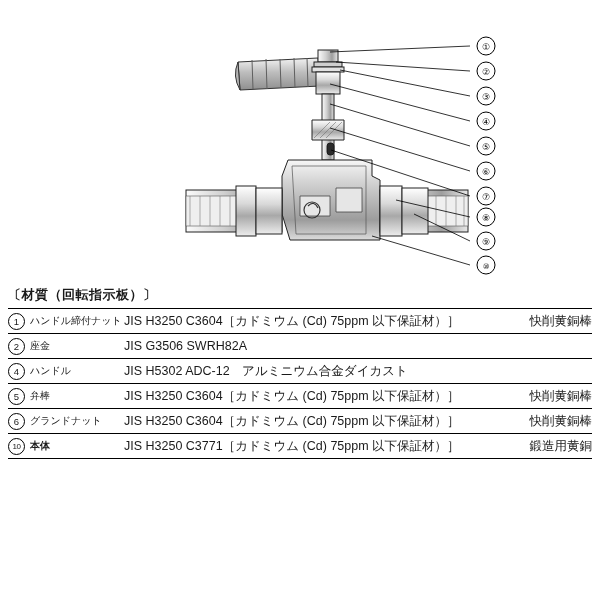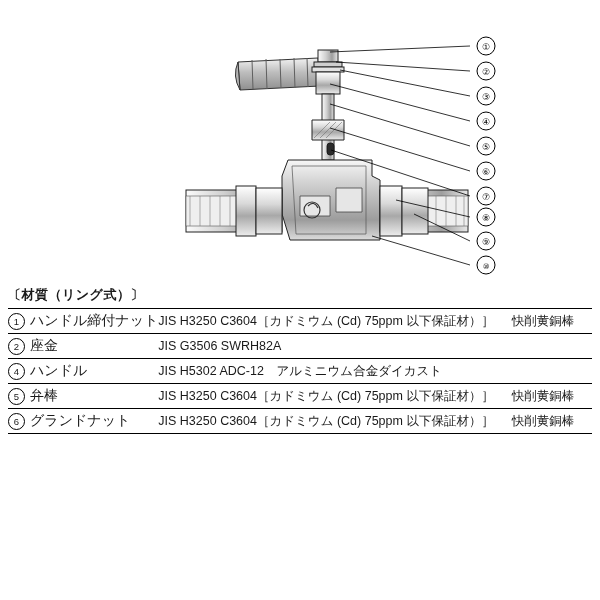--- a/index.html
+++ b/index.html
@@ -66,21 +66,21 @@
   }
   td.c-num {
     width: 116px;
     padding-left: 4px;
   }
   td.c-spec {
     padding-left: 8px;
   }
   td.c-note {
     width: 112px;
-    text-align: center;
+    text-align: right;
     padding-right: 2px;
   }
   .num-circle {
     display: inline-block;
     width: 15px;
     height: 15px;
     line-height: 15px;
     border: 1px solid #000;
     border-radius: 50%;
     text-align: center;
@@ -88,21 +88,21 @@
     margin-right: 5px;
     vertical-align: middle;
   }
   .num-circle.wide {
     font-size: 8px;
     letter-spacing: -0.5px;
   }
   .part-name {
     display: inline-block;
     vertical-align: middle;
-    font-size: 14px;
+    font-size: 10px;
   }
   tr.last-row .part-name {
     font-weight: bold;
   }
 
   
   .callout-circle {
     fill: #ffffff;
     stroke: #000000;
     stroke-width: 1;
@@ -274,21 +274,21 @@
         <circle class="callout-circle" cx="486" cy="241" r="9"></circle>
         <text class="callout-text" x="486" y="245">⑨</text>
       </g>
       <g>
         <circle class="callout-circle" cx="486" cy="265" r="9"></circle>
         <text class="callout-text small" x="486" y="269">⑩</text>
       </g>
     </svg>
   </div>
 
-  <div id="material-heading">〔材質（リング式）〕</div>
+  <div id="material-heading">〔材質（回転指示板）〕</div>
 
   <table id="parts-table">
     <tbody>
       <tr>
         <td class="c-num">
           <span class="num-circle">1</span><span class="part-name">ハンドル締付ナット</span>
         </td>
         <td class="c-spec">JIS H3250 C3604［カドミウム (Cd) 75ppm 以下保証材）］</td>
         <td class="c-note">快削黄銅棒</td>
       </tr>
@@ -313,16 +313,23 @@
         <td class="c-spec">JIS H3250 C3604［カドミウム (Cd) 75ppm 以下保証材）］</td>
         <td class="c-note">快削黄銅棒</td>
       </tr>
       <tr>
         <td class="c-num">
           <span class="num-circle">6</span><span class="part-name">グランドナット</span>
         </td>
         <td class="c-spec">JIS H3250 C3604［カドミウム (Cd) 75ppm 以下保証材）］</td>
         <td class="c-note">快削黄銅棒</td>
       </tr>
+      <tr class="last-row">
+        <td class="c-num">
+          <span class="num-circle wide">10</span><span class="part-name">本体</span>
+        </td>
+        <td class="c-spec">JIS H3250 C3771［カドミウム (Cd) 75ppm 以下保証材）］</td>
+        <td class="c-note">鍛造用黄銅</td>
+      </tr>
     </tbody>
   </table>
 
 </div>
 
 </body></html>

